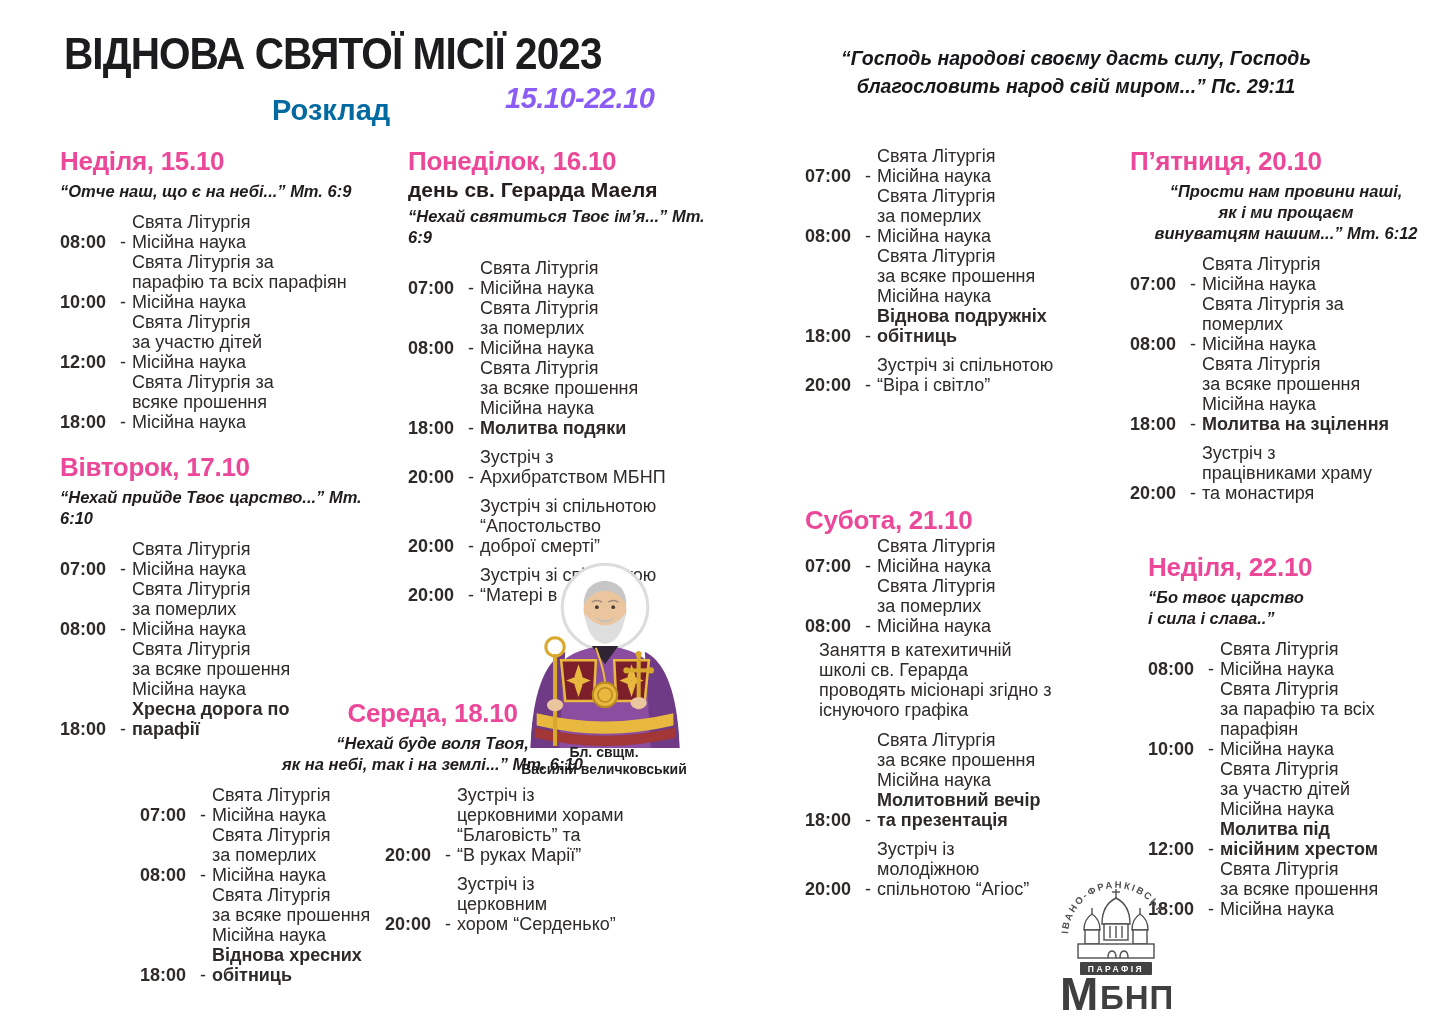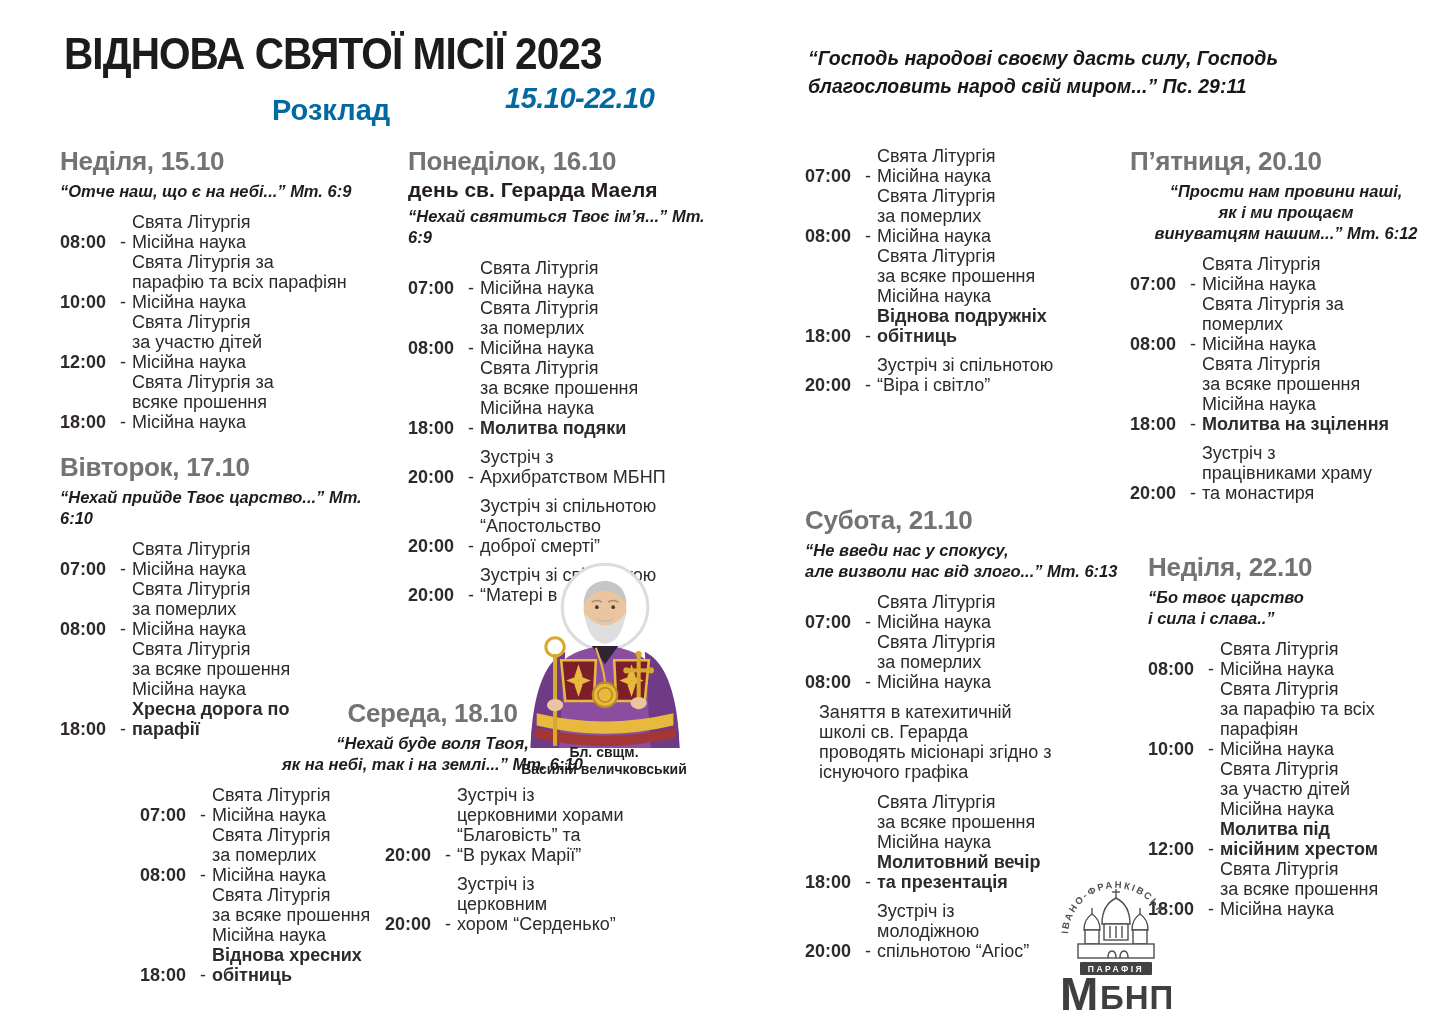--- a/index.html
+++ b/index.html
@@ -5,37 +5,37 @@
   html,body{margin:0;padding:0;background:#ffffff;}
   .page{position:relative;width:1440px;height:1021px;background:#fff;overflow:hidden;
         font-family:"Liberation Sans","DejaVu Sans",sans-serif;color:#2e2a28;}
 
   
   .main-title{position:absolute;left:64px;top:28px;font-size:45px;font-weight:bold;
               color:#1c1c1e;letter-spacing:-1px;white-space:nowrap;
               transform:scaleX(.9);transform-origin:left top;}
   .title-sub{position:absolute;left:272px;top:94px;font-size:29px;font-weight:bold;color:#0369a1;}
   .title-dates{position:absolute;left:505px;top:82px;font-size:29px;font-weight:bold;
-               font-style:italic;color:#0369a1;letter-spacing:-0.5px;}
-  .top-quote{position:absolute;left:808px;top:44px;width:536px;text-align:left;
+               font-style:italic;color:#8b5cf6;letter-spacing:-0.5px;}
+  .top-quote{position:absolute;left:808px;top:44px;width:536px;text-align:center;
              font-size:19.5px;font-weight:bold;font-style:italic;line-height:28px;color:#17171a;}
 
   
   .day{position:absolute;}
-  .day-name{font-size:26px;font-weight:bold;color:#737373;letter-spacing:-0.3px;}
+  .day-name{font-size:26px;font-weight:bold;color:#ec4899;letter-spacing:-0.3px;}
   .day-subtitle{font-size:21px;font-weight:bold;color:#251e1c;margin-top:1px;}
   .day-quote{font-size:16.5px;font-weight:bold;font-style:italic;color:#201c1b;
              margin:4px 0 10px;line-height:21px;}
   .day-center header{text-align:center;}
   .day-qcenter .day-quote{text-align:center;}
 
   .events{font-size:18px;line-height:20px;}
   .event{display:flex;align-items:flex-end;}
   .event.gap{margin-top:9px;}
-  .event.note{margin:10px 0 10px 14px;}
+  .event.note{margin:4px 0 10px 14px;}
   .time{flex:0 0 54px;font-weight:bold;white-space:nowrap;}
   .dash{flex:0 0 18px;text-align:center;}
   .lines{flex:1;min-width:0;}
   .line.bold{font-weight:bold;}
 
   .wed-cols{display:flex;margin-top:2px;}
   .wcol1{flex:0 0 245px;}
   .wcol2{flex:1;}
 
   
@@ -362,24 +362,20 @@
             <div class="line">Зустріч зі спільнотою</div>
             <div class="line">“Віра і світло”</div>
           </div>
         </div>
       </div>
   </section>
 
   <section class="day" style="left:805px;top:505px;width:332px">
     <header>
         <div class="day-name">Субота, 21.10</div>
-        <div class="day-quote">
-          <div>“Не введи нас у спокусу,</div>
-          <div>але визволи нас  від злого...” Мт. 6:13</div>
-        </div>
       </header>
     <div class="events">
         <div class="event">
           <span class="time">07:00</span>
           <span class="dash">-</span>
           <div class="lines">
             <div class="line">Свята Літургія</div>
             <div class="line">Місійна наука</div>
           </div>
         </div>

